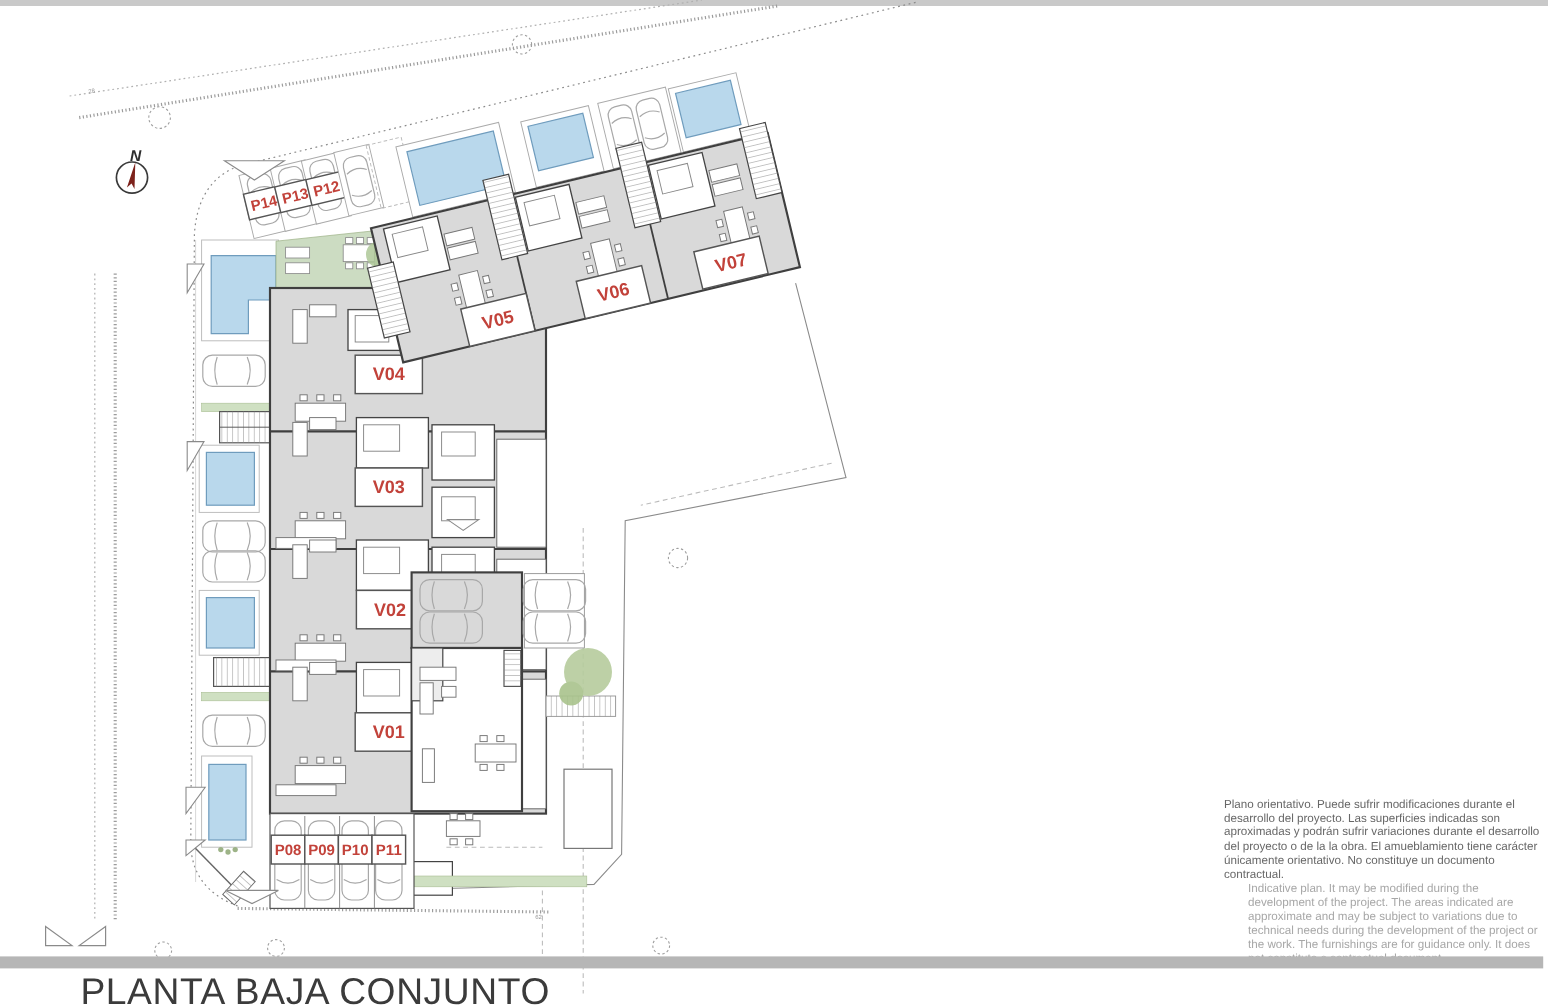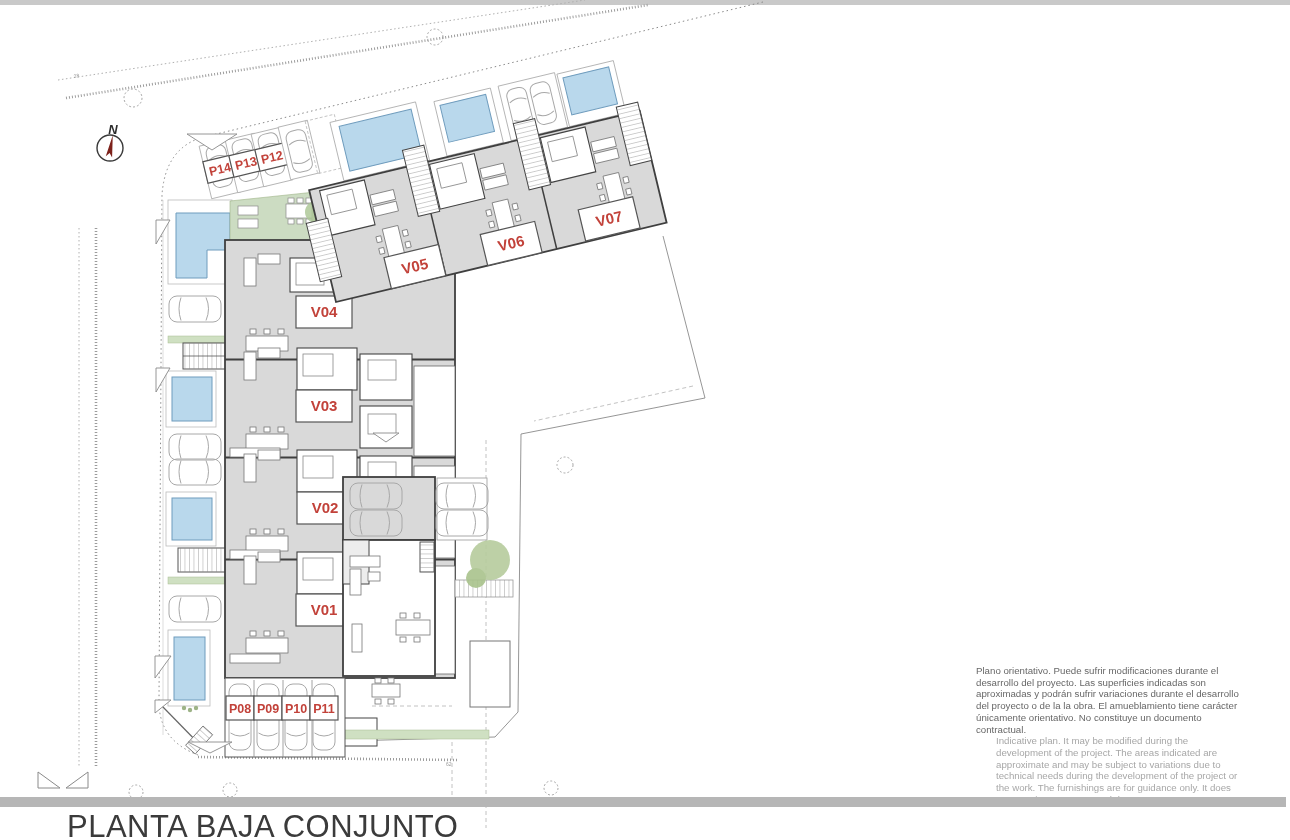--- a/index.html
+++ b/index.html
@@ -3,21 +3,21 @@
 <meta charset="utf-8">
 <style>
   html,body{margin:0;padding:0;background:#fff;}
   .stage{position:relative;width:1290px;height:840px;background:#ffffff;overflow:hidden;
          font-family:"Liberation Sans", sans-serif;}
   .bar-top{position:absolute;left:0;top:0;width:1290px;height:5px;background:#c9c9c9;}
   .bar-bottom{position:absolute;left:0;top:797px;width:1286px;height:10px;background:#b6b6b6;}
   .plan-svg{position:absolute;left:0;top:0;}
   .page-title{position:absolute;left:67px;top:809px;font-size:31px;letter-spacing:.5px;
               color:#3b3b3b;font-weight:400;white-space:nowrap;}
-  .disclaimer{position:absolute;left:976px;top:665px;width:268px;font-size:9.7px;line-height:11.7px;}
+  .disclaimer{position:absolute;left:1020px;top:665px;width:268px;font-size:9.7px;line-height:11.7px;}
   .disclaimer p{margin:0;}
   .disclaimer .es{color:#676767;}
   .disclaimer .en{color:#a7a7a7;margin-left:20px;}
   .lblV{font:bold 15px "Liberation Sans",sans-serif;fill:#c2423a;text-anchor:middle;}
   .lblP{font:bold 12.5px "Liberation Sans",sans-serif;fill:#c2423a;text-anchor:middle;}
   .north-n{font:italic bold 13px "Liberation Sans",sans-serif;fill:#2e2e2e;text-anchor:middle;}
   .dim{font:5px "Liberation Sans",sans-serif;fill:#9a9a9a;}
 </style>
 </head>
 <body>

